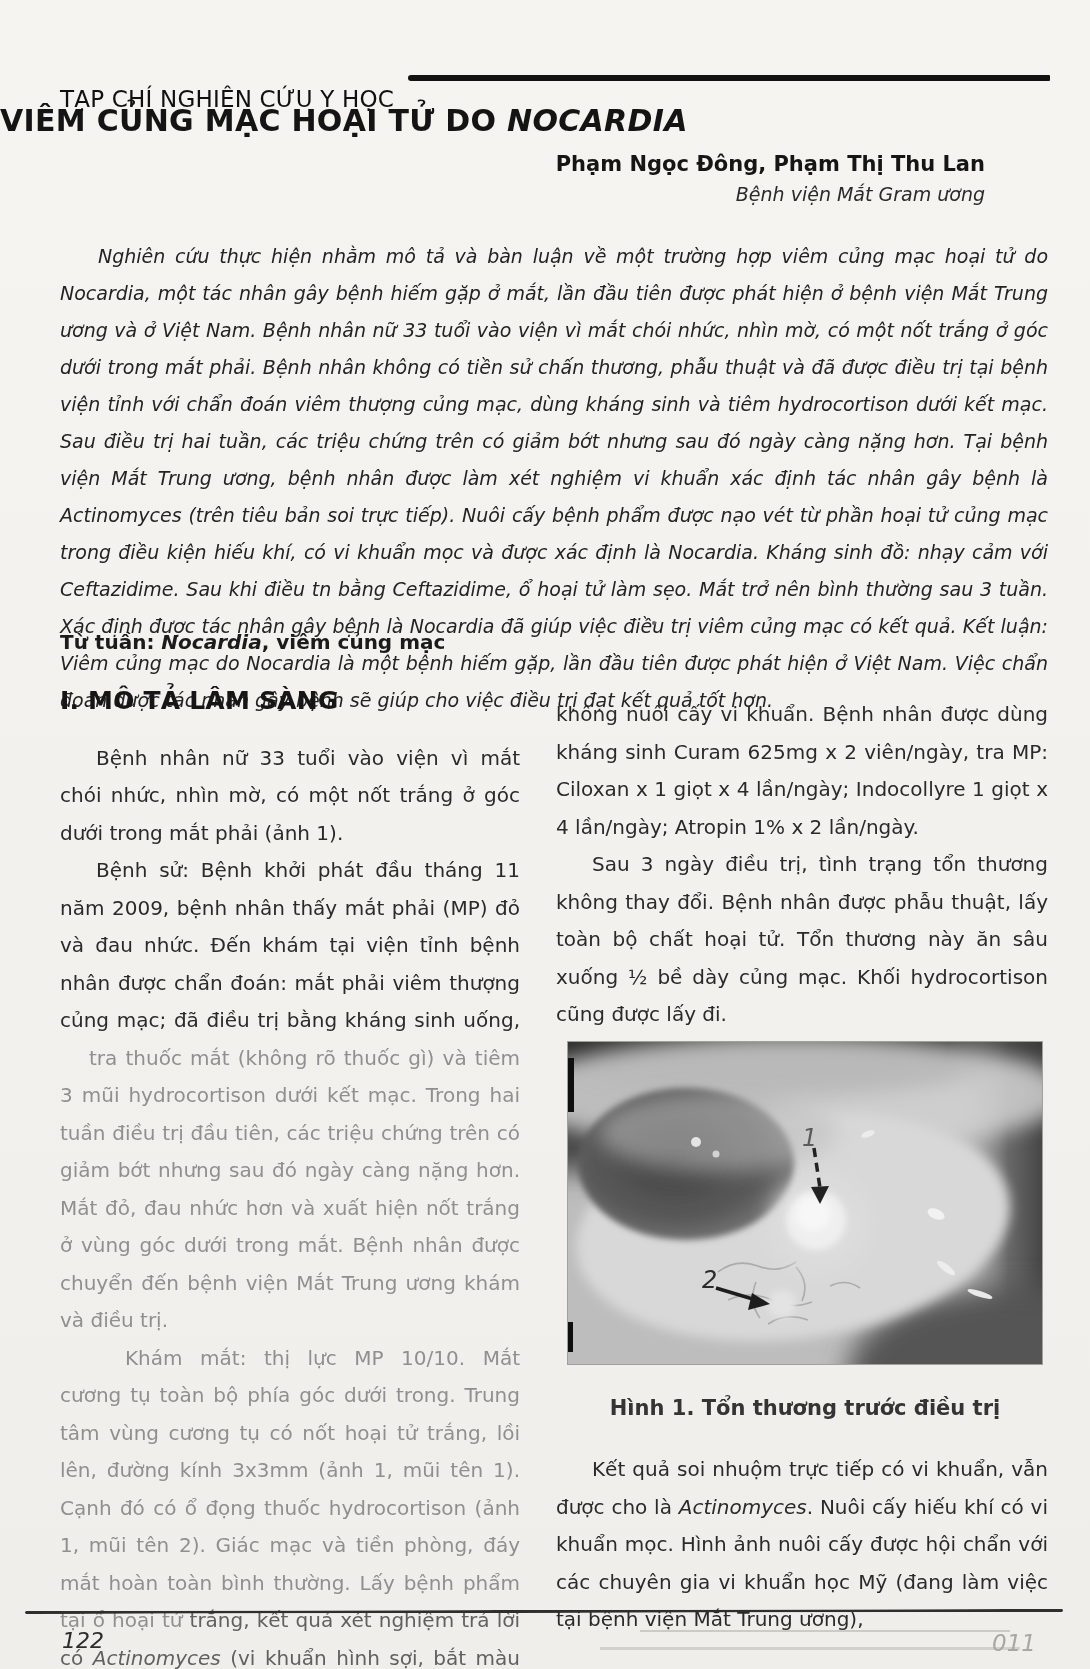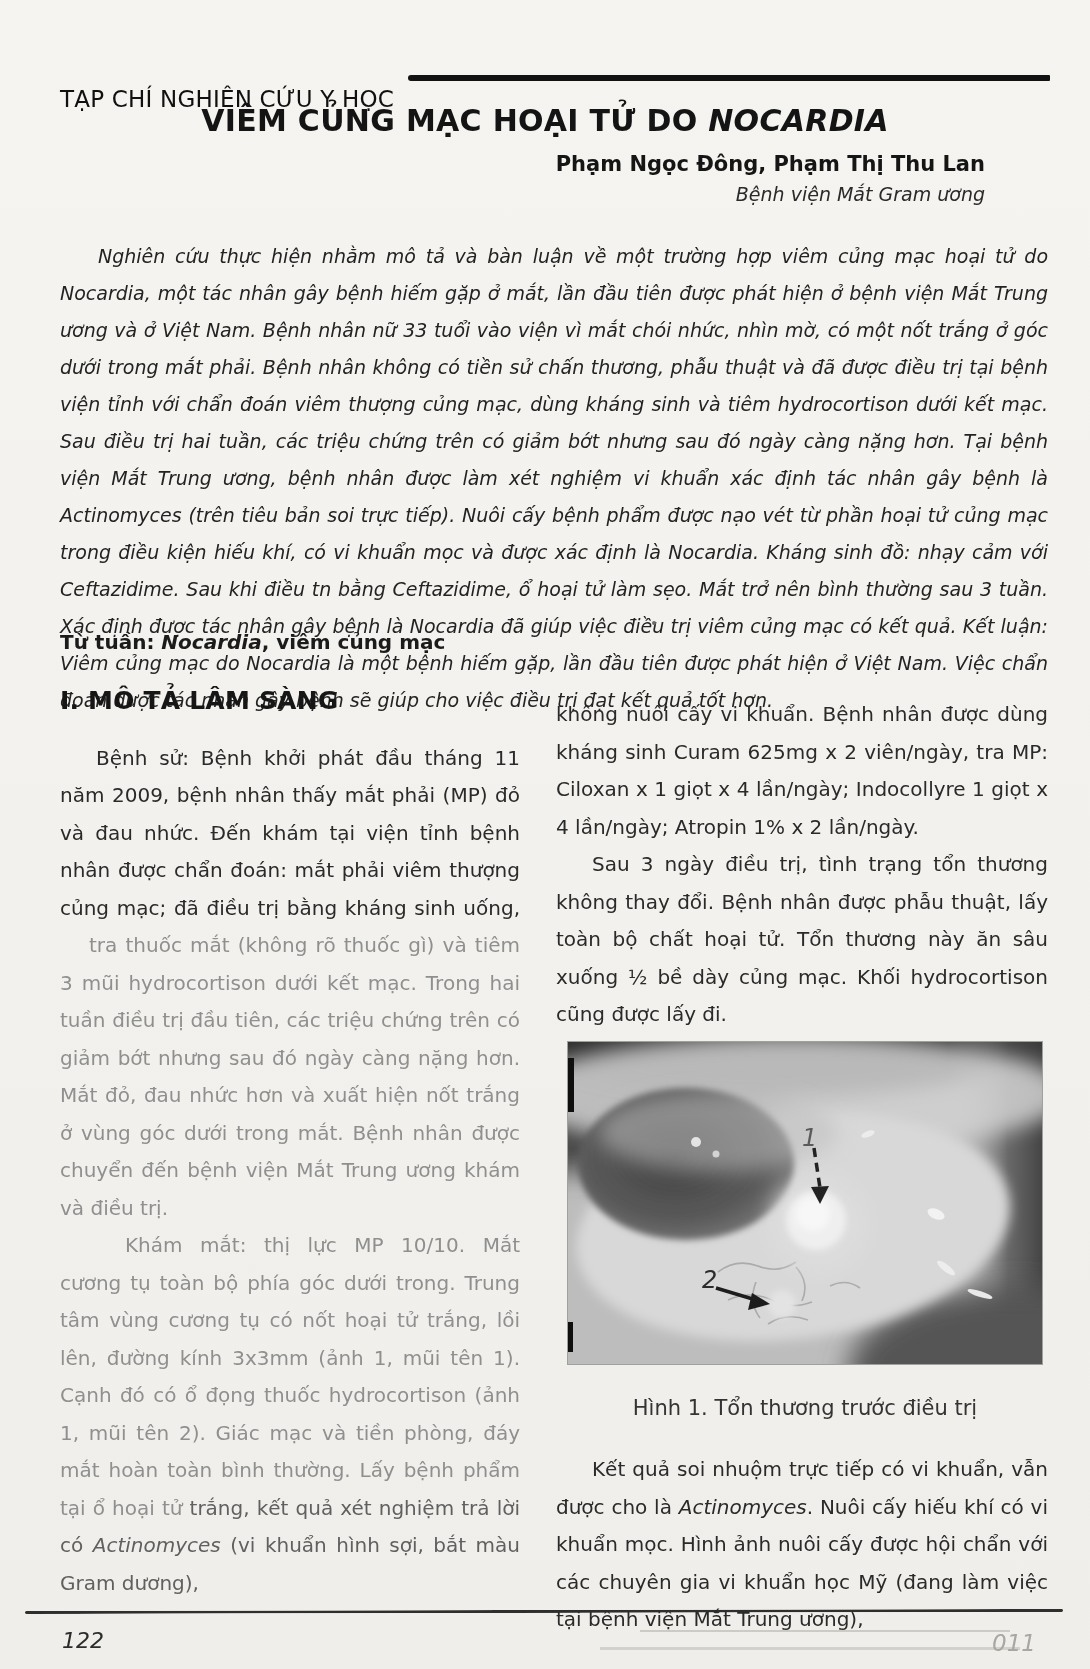--- a/index.html
+++ b/index.html
@@ -26,21 +26,21 @@
     margin-top: 44px;
   }
   .header-rule {
     flex: 1; height: 6px; background: #121212; margin-left: 14px; margin-top: 2px;
     border-radius: 3px 1px 1px 3px;
   }
 
   
   .article-title {
     position: absolute; top: 103px; left: 0; width: 100%;
-    text-align: center; font-size: 30px; font-weight: bold; color: #141414;
+    font-size: 30px; font-weight: bold; color: #141414;
     letter-spacing: 0.3px;
   }
   .article-title .organism { font-style: italic; }
   .byline {
     position: absolute; top: 152px; right: 105px; text-align: right;
   }
   .authors { font-weight: bold; font-size: 21px; color: #151515; }
   .affiliation { font-style: italic; font-size: 19px; color: #2a2a2a; margin-top: 7px; }
 
   
@@ -79,21 +79,21 @@
   .italic   { font-style: italic; }
 
   
   figure.clinical { margin: 8px 0 0 12px; width: 474px; }
   .photo-frame {
     width: 474px; height: 322px; position: relative;
     background: #b9b9b9; outline: 1px solid #a0a09c;
   }
   .photo-frame svg { display: block; }
   figcaption {
-    margin-top: 26px; text-align: center; font-weight: normal;
+    margin-top: 26px; text-align: center; font-weight: bold;
     font-size: 21px; color: #343434; text-indent: 0;
   }
   .after-figure { margin-top: 24px !important; }
 
   
   .footer-rule {
     position: absolute; top: 1610px; left: 25px; width: 1038px;
     border-top: 3px solid #2e2e2e; border-radius: 2px;
     transform: rotate(-0.12deg);
   }
@@ -133,20 +133,21 @@
 <div class="abstract">Nghiên cứu thực hiện nhằm mô tả và bàn luận về một trường hợp viêm củng mạc hoại tử do Nocardia, một tác nhân gây bệnh hiếm gặp ở mắt, lần đầu tiên được phát hiện ở bệnh viện Mắt Trung ương và ở Việt Nam. Bệnh nhân nữ 33 tuổi vào viện vì mắt chói nhức, nhìn mờ, có một nốt trắng ở góc dưới trong mắt phải. Bệnh nhân không có tiền sử chấn thương, phẫu thuật và đã được điều trị tại bệnh viện tỉnh với chẩn đoán viêm thượng củng mạc, dùng kháng sinh và tiêm hydrocortison dưới kết mạc. Sau điều trị hai tuần, các triệu chứng trên có giảm bớt nhưng sau đó ngày càng nặng hơn. Tại bệnh viện Mắt Trung ương, bệnh nhân được làm xét nghiệm vi khuẩn xác định tác nhân gây bệnh là Actinomyces (trên tiêu bản soi trực tiếp). Nuôi cấy bệnh phẩm được nạo vét từ phần hoại tử củng mạc trong điều kiện hiếu khí, có vi khuẩn mọc và được xác định là Nocardia. Kháng sinh đồ: nhạy cảm với Ceftazidime. Sau khi điều tn bằng Ceftazidime, ổ hoại tử làm sẹo. Mắt trở nên bình thường sau 3 tuần. Xác định được tác nhân gây bệnh là Nocardia đã giúp việc điều trị viêm củng mạc có kết quả. Kết luận: Viêm củng mạc do Nocardia là một bệnh hiếm gặp, lần đầu tiên được phát hiện ở Việt Nam. Việc chẩn đoán được tác nhân gây bệnh sẽ giúp cho việc điều trị đạt kết quả tốt hơn.</div>
 
 <div class="keywords">
   <span>Từ tuần: </span><span class="organism">Nocardia</span><span>, viêm củng mạc</span>
 </div>
 
 <div class="artifact-dot"></div>
 
 <div class="col col-left">
   <h2 class="section-heading">I. MÔ TẢ LÂM SÀNG</h2>
+  <p class="indent tx-dark">Bệnh nhân nữ 33 tuổi vào viện vì mắt chói nhức, nhìn mờ, có một nốt trắng ở góc dưới trong mắt phải (ảnh 1).</p>
   <p class="indent"><span class="tx-dark">Bệnh sử: Bệnh khởi phát đầu tháng 11 năm 2009, bệnh nhân thấy mắt phải (MP) đỏ và đau nhức. Đến khám tại viện tỉnh bệnh nhân được chẩn đoán: mắt phải viêm thượng củng mạc; đã điều trị bằng kháng sinh uống, </span><span class="tx-faded">tra thuốc mắt (không rõ thuốc gì) và tiêm 3 mũi hydrocortison dưới kết mạc. Trong hai tuần điều trị đầu tiên, các triệu chứng trên có giảm bớt nhưng sau đó ngày càng nặng hơn. Mắt đỏ, đau nhức hơn và xuất hiện nốt trắng ở vùng góc dưới trong mắt. Bệnh nhân được chuyển đến bệnh viện Mắt Trung ương khám và điều trị.</span></p>
   <p class="indent"><span class="tx-faded">Khám mắt: thị lực MP 10/10. Mắt cương tụ toàn bộ phía góc dưới trong. Trung tâm vùng cương tụ có nốt hoại tử trắng, lồi lên, đường kính 3x3mm (ảnh 1, mũi tên 1). Cạnh đó có ổ đọng thuốc hydrocortison (ảnh 1, mũi tên 2). Giác mạc và tiền phòng, đáy mắt hoàn toàn bình thường. Lấy bệnh phẩm tại ổ hoại tử </span><span class="tx-mid">trắng, kết quả xét nghiệm trả lời có </span><span class="tx-mid italic">Actinomyces</span><span class="tx-mid"> (vi khuẩn hình sợi, bắt màu Gram dương),</span></p>
 </div>
 
 <div class="col col-right">
   <p class="tx-dark">không nuôi cấy vi khuẩn. Bệnh nhân được dùng kháng sinh Curam 625mg x 2 viên/ngày, tra MP: Ciloxan x 1 giọt x 4 lần/ngày; Indocollyre 1 giọt x 4 lần/ngày; Atropin 1% x 2 lần/ngày.</p>
   <p class="indent tx-dark">Sau 3 ngày điều trị, tình trạng tổn thương không thay đổi. Bệnh nhân được phẫu thuật, lấy toàn bộ chất hoại tử. Tổn thương này ăn sâu xuống ½ bề dày củng mạc. Khối hydrocortison cũng được lấy đi.</p>
 
   <figure class="clinical">
     <div class="photo-frame">

